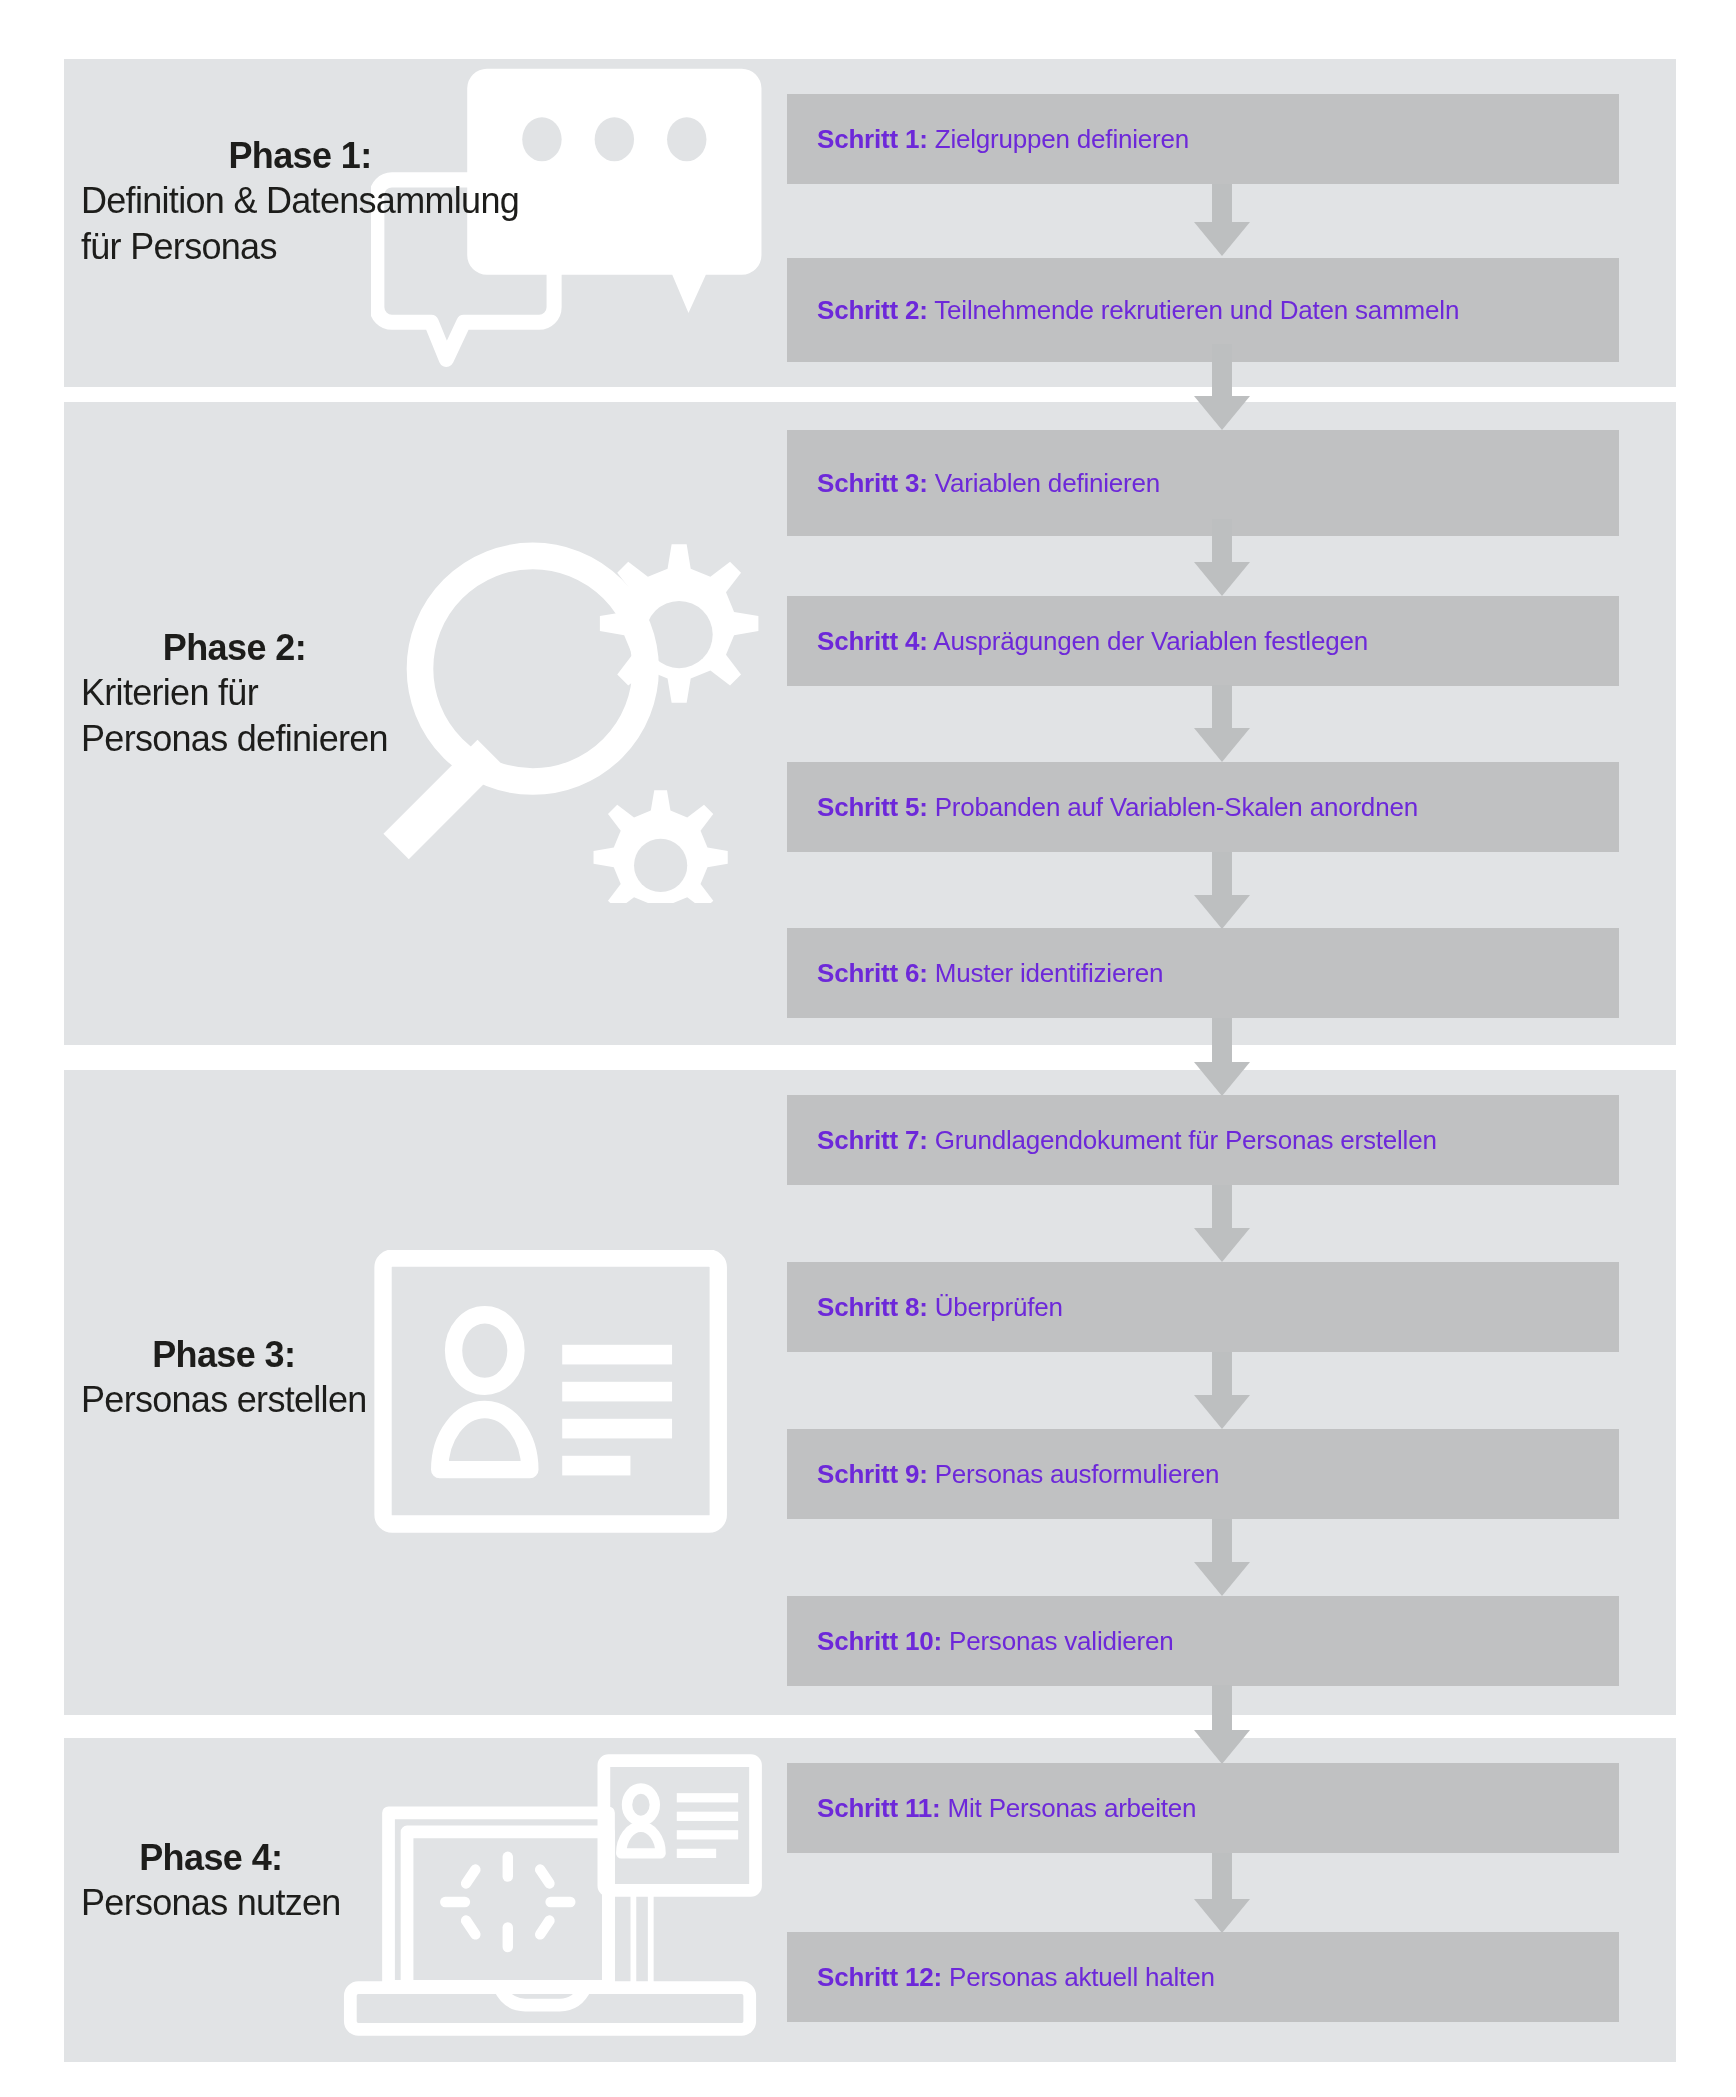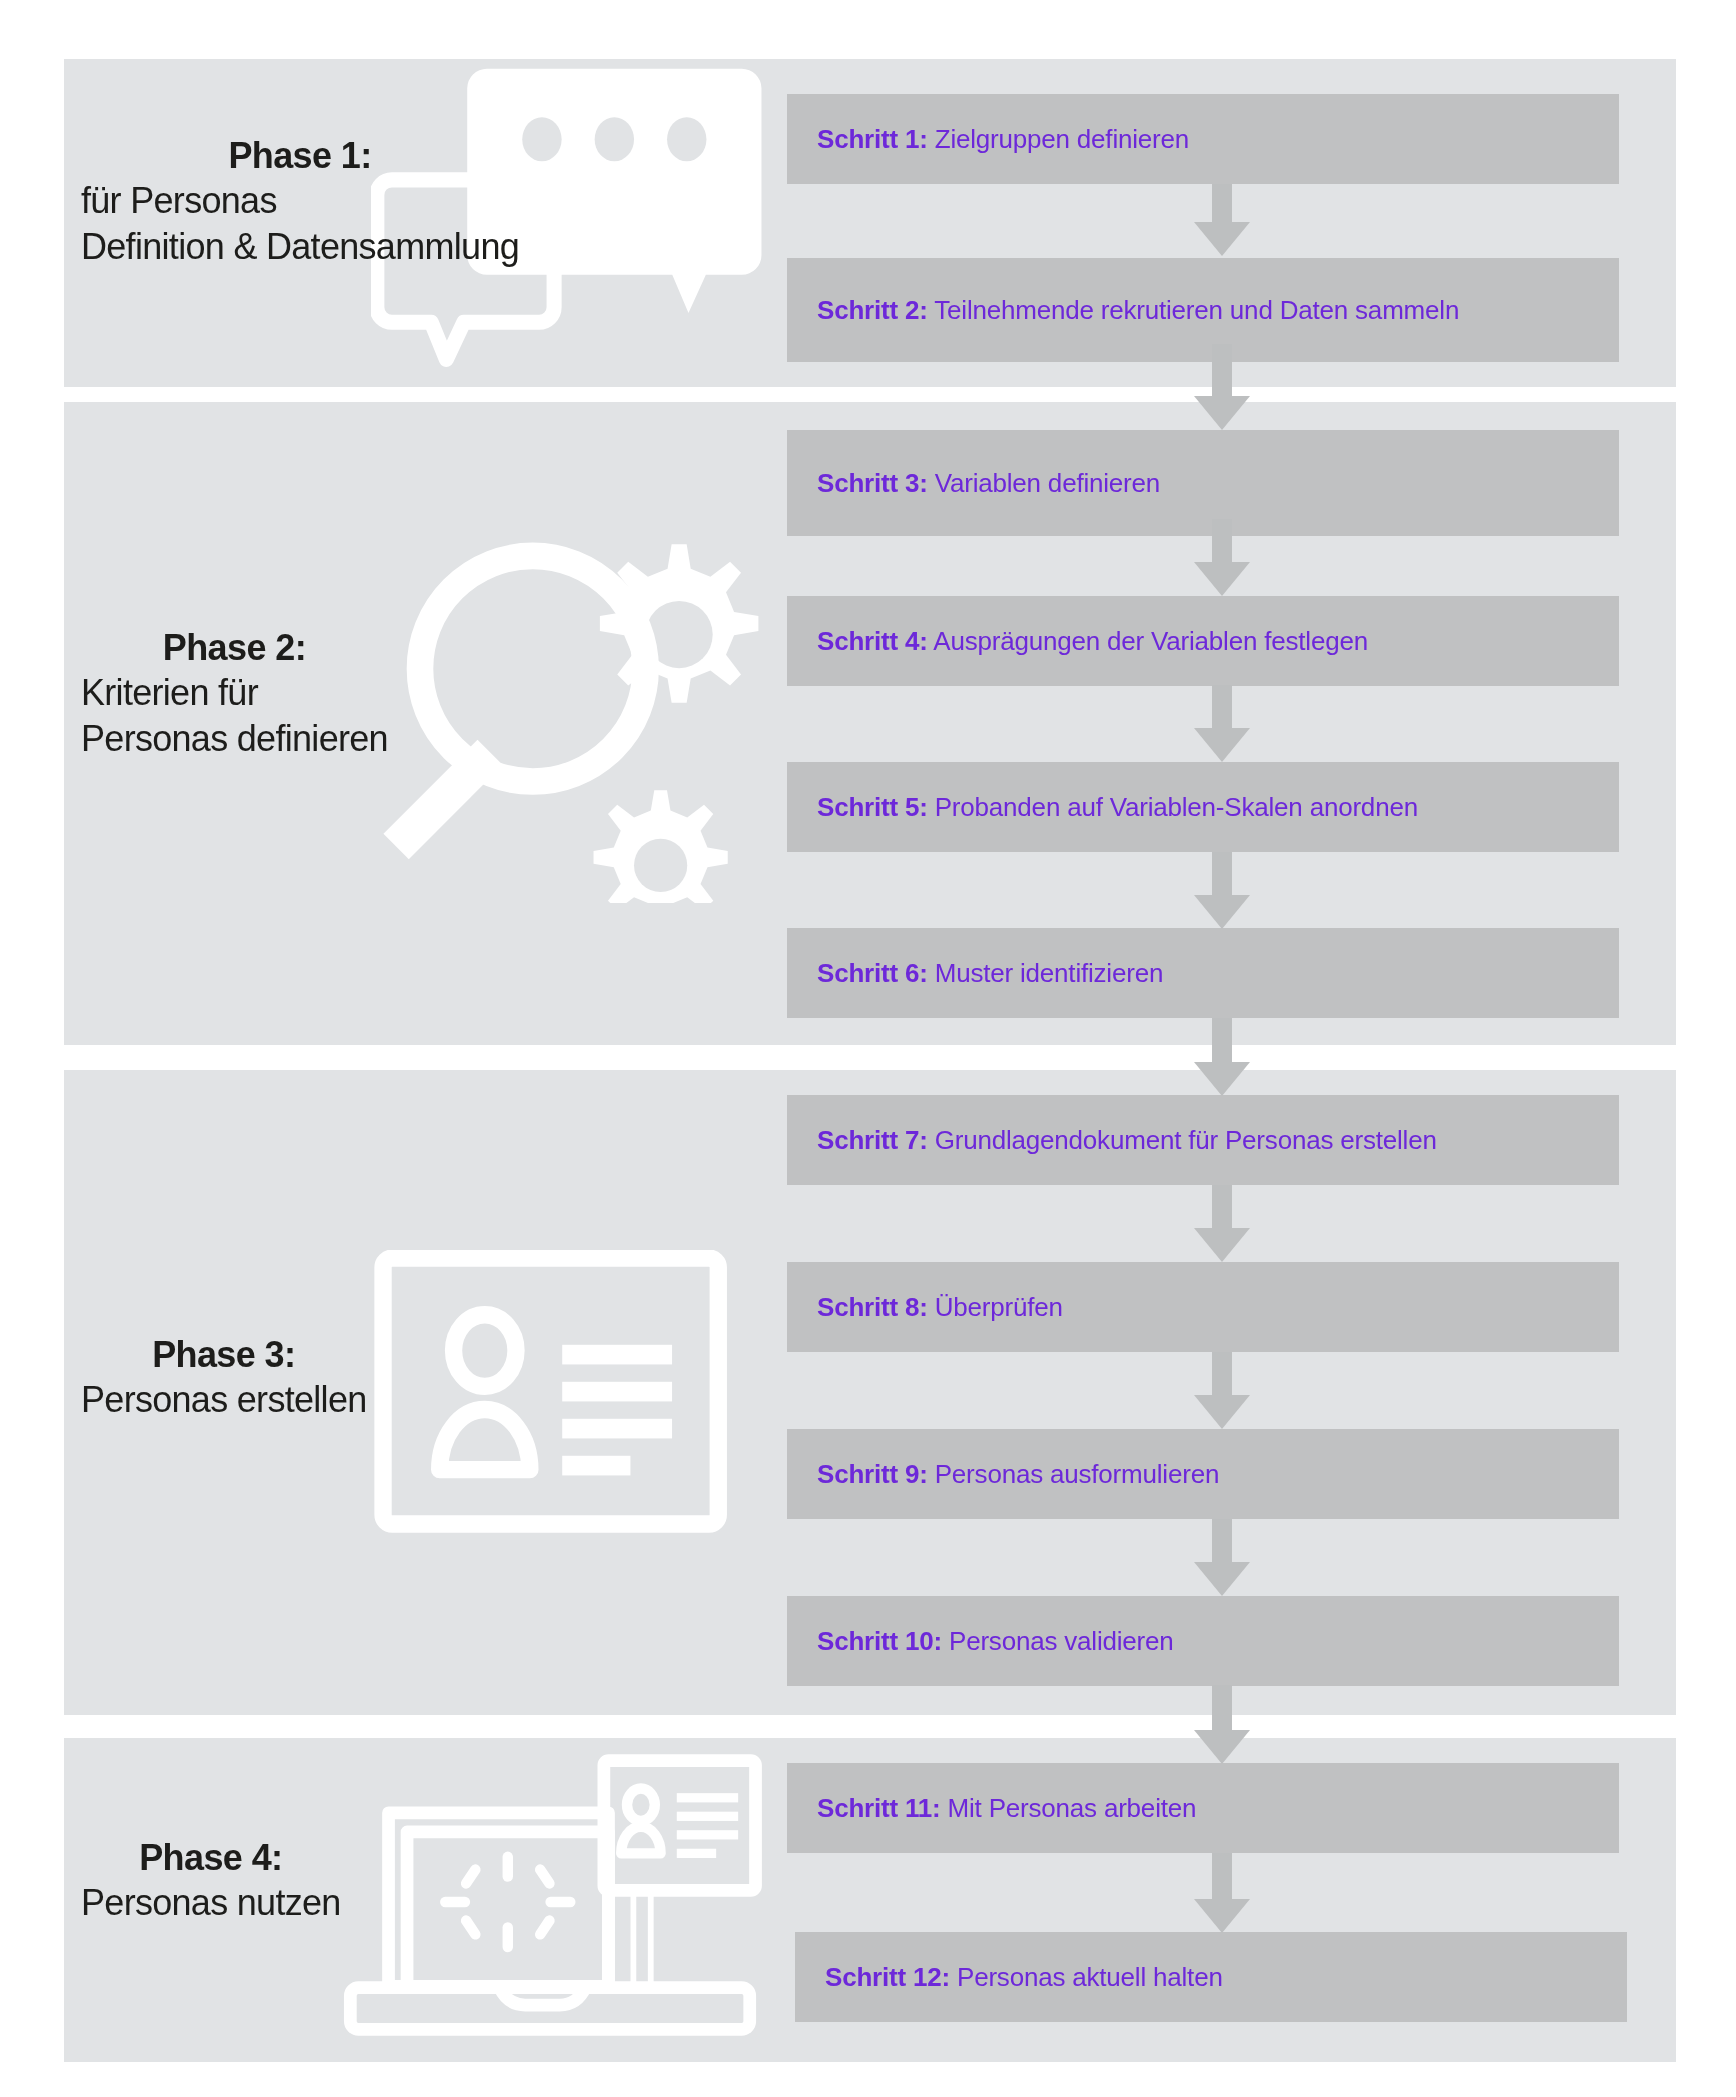--- a/index.html
+++ b/index.html
@@ -230,22 +230,22 @@
 
       <rect x="578" y="78" width="106" height="16" fill="#ffffff"></rect>
       <rect x="578" y="110" width="106" height="16" fill="#ffffff"></rect>
       <rect x="578" y="142" width="106" height="16" fill="#ffffff"></rect>
       <rect x="578" y="174" width="68" height="16" fill="#ffffff"></rect>
     </svg>
   </div>
 
   <div class="phase-label" id="label-1">
     <span class="ph-title">Phase 1:</span>
+    <span class="ph-sub">Definition &amp; Datensammlung</span>
     <span class="ph-sub">für Personas</span>
-    <span class="ph-sub">Definition &amp; Datensammlung</span>
   </div>
 
   <div class="phase-label" id="label-2">
     <span class="ph-title">Phase 2:</span>
     <span class="ph-sub">Kriterien für</span>
     <span class="ph-sub">Personas definieren</span>
   </div>
 
   <div class="phase-label" id="label-3">
     <span class="ph-title">Phase 3:</span>
@@ -294,21 +294,21 @@
   </div>
 
   <div class="step-box" style="top:1596px;height:90px;">
     <span class="step-text"><span class="step-num">Schritt 10:</span> <span class="step-desc">Personas validieren</span></span>
   </div>
 
   <div class="step-box" style="top:1763px;height:90px;">
     <span class="step-text"><span class="step-num">Schritt 11:</span> <span class="step-desc">Mit Personas arbeiten</span></span>
   </div>
 
-  <div class="step-box" style="top:1932px;height:90px;margin-left:8px;">
+  <div class="step-box" style="top:1932px;height:90px;">
     <span class="step-text"><span class="step-num">Schritt 12:</span> <span class="step-desc">Personas aktuell halten</span></span>
   </div>
 
   <div class="arrow" style="top:184px;height:71px;">
     <div class="shaft" style="height:38px;"></div>
     <div class="head" style="top:38px;"></div>
   </div>
 
   <div class="arrow" style="top:344px;height:85px;">
     <div class="shaft" style="height:52px;"></div>

